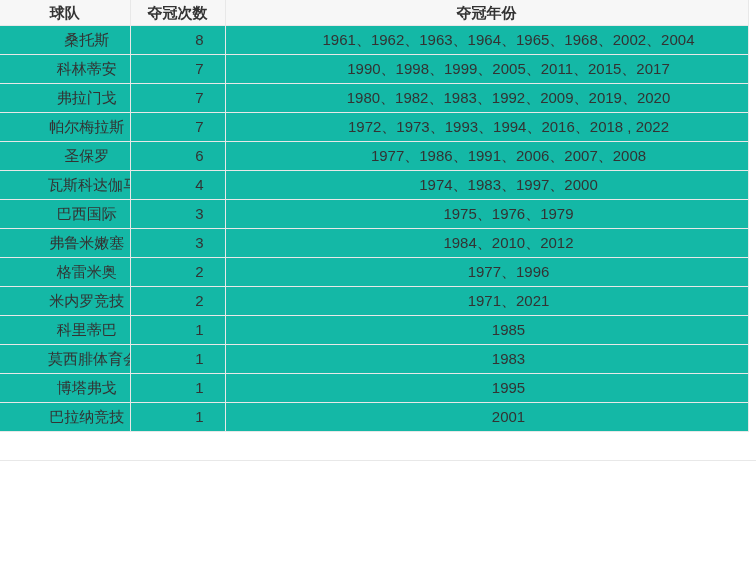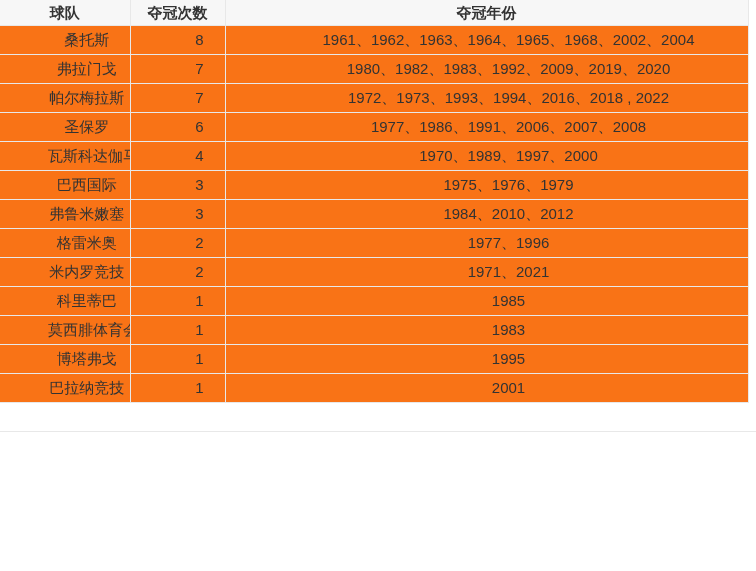--- a/index.html
+++ b/index.html
@@ -44,21 +44,21 @@
     border-right: 1px solid #e8e8e8; 
   }
   table.champ-table thead th {
     height: 25px;
     background: #f7f7f7;
     font-weight: bold;
     color: #333333;
   }
   table.champ-table tbody td {
     height: 29px;
-    background: #f97316;
+    background: #14b8a6;
     font-weight: normal;
     padding-left: 48px;
   }
   .page-divider {
     width: 756px;
     height: 29px;
     border-bottom: 1px solid #e8e8e8;
     background: #ffffff;
   }
   .bottom-space {
@@ -83,38 +83,43 @@
       <th class="cell-last">夺冠年份</th>
     </tr>
   </thead>
   <tbody id="table-body">
       <tr>
         <td class="cell-border">桑托斯</td>
         <td class="cell-border">8</td>
         <td class="cell-last">1961、1962、1963、1964、1965、1968、2002、2004</td>
       </tr>
       <tr>
+        <td class="cell-border">科林蒂安</td>
+        <td class="cell-border">7</td>
+        <td class="cell-last">1990、1998、1999、2005、2011、2015、2017</td>
+      </tr>
+      <tr>
         <td class="cell-border">弗拉门戈</td>
         <td class="cell-border">7</td>
         <td class="cell-last">1980、1982、1983、1992、2009、2019、2020</td>
       </tr>
       <tr>
         <td class="cell-border">帕尔梅拉斯</td>
         <td class="cell-border">7</td>
         <td class="cell-last">1972、1973、1993、1994、2016、2018 , 2022</td>
       </tr>
       <tr>
         <td class="cell-border">圣保罗</td>
         <td class="cell-border">6</td>
         <td class="cell-last">1977、1986、1991、2006、2007、2008</td>
       </tr>
       <tr>
         <td class="cell-border">瓦斯科达伽马</td>
         <td class="cell-border">4</td>
-        <td class="cell-last">1970、1989、1997、2000</td>
+        <td class="cell-last">1974、1983、1997、2000</td>
       </tr>
       <tr>
         <td class="cell-border">巴西国际</td>
         <td class="cell-border">3</td>
         <td class="cell-last">1975、1976、1979</td>
       </tr>
       <tr>
         <td class="cell-border">弗鲁米嫩塞</td>
         <td class="cell-border">3</td>
         <td class="cell-last">1984、2010、2012</td>

